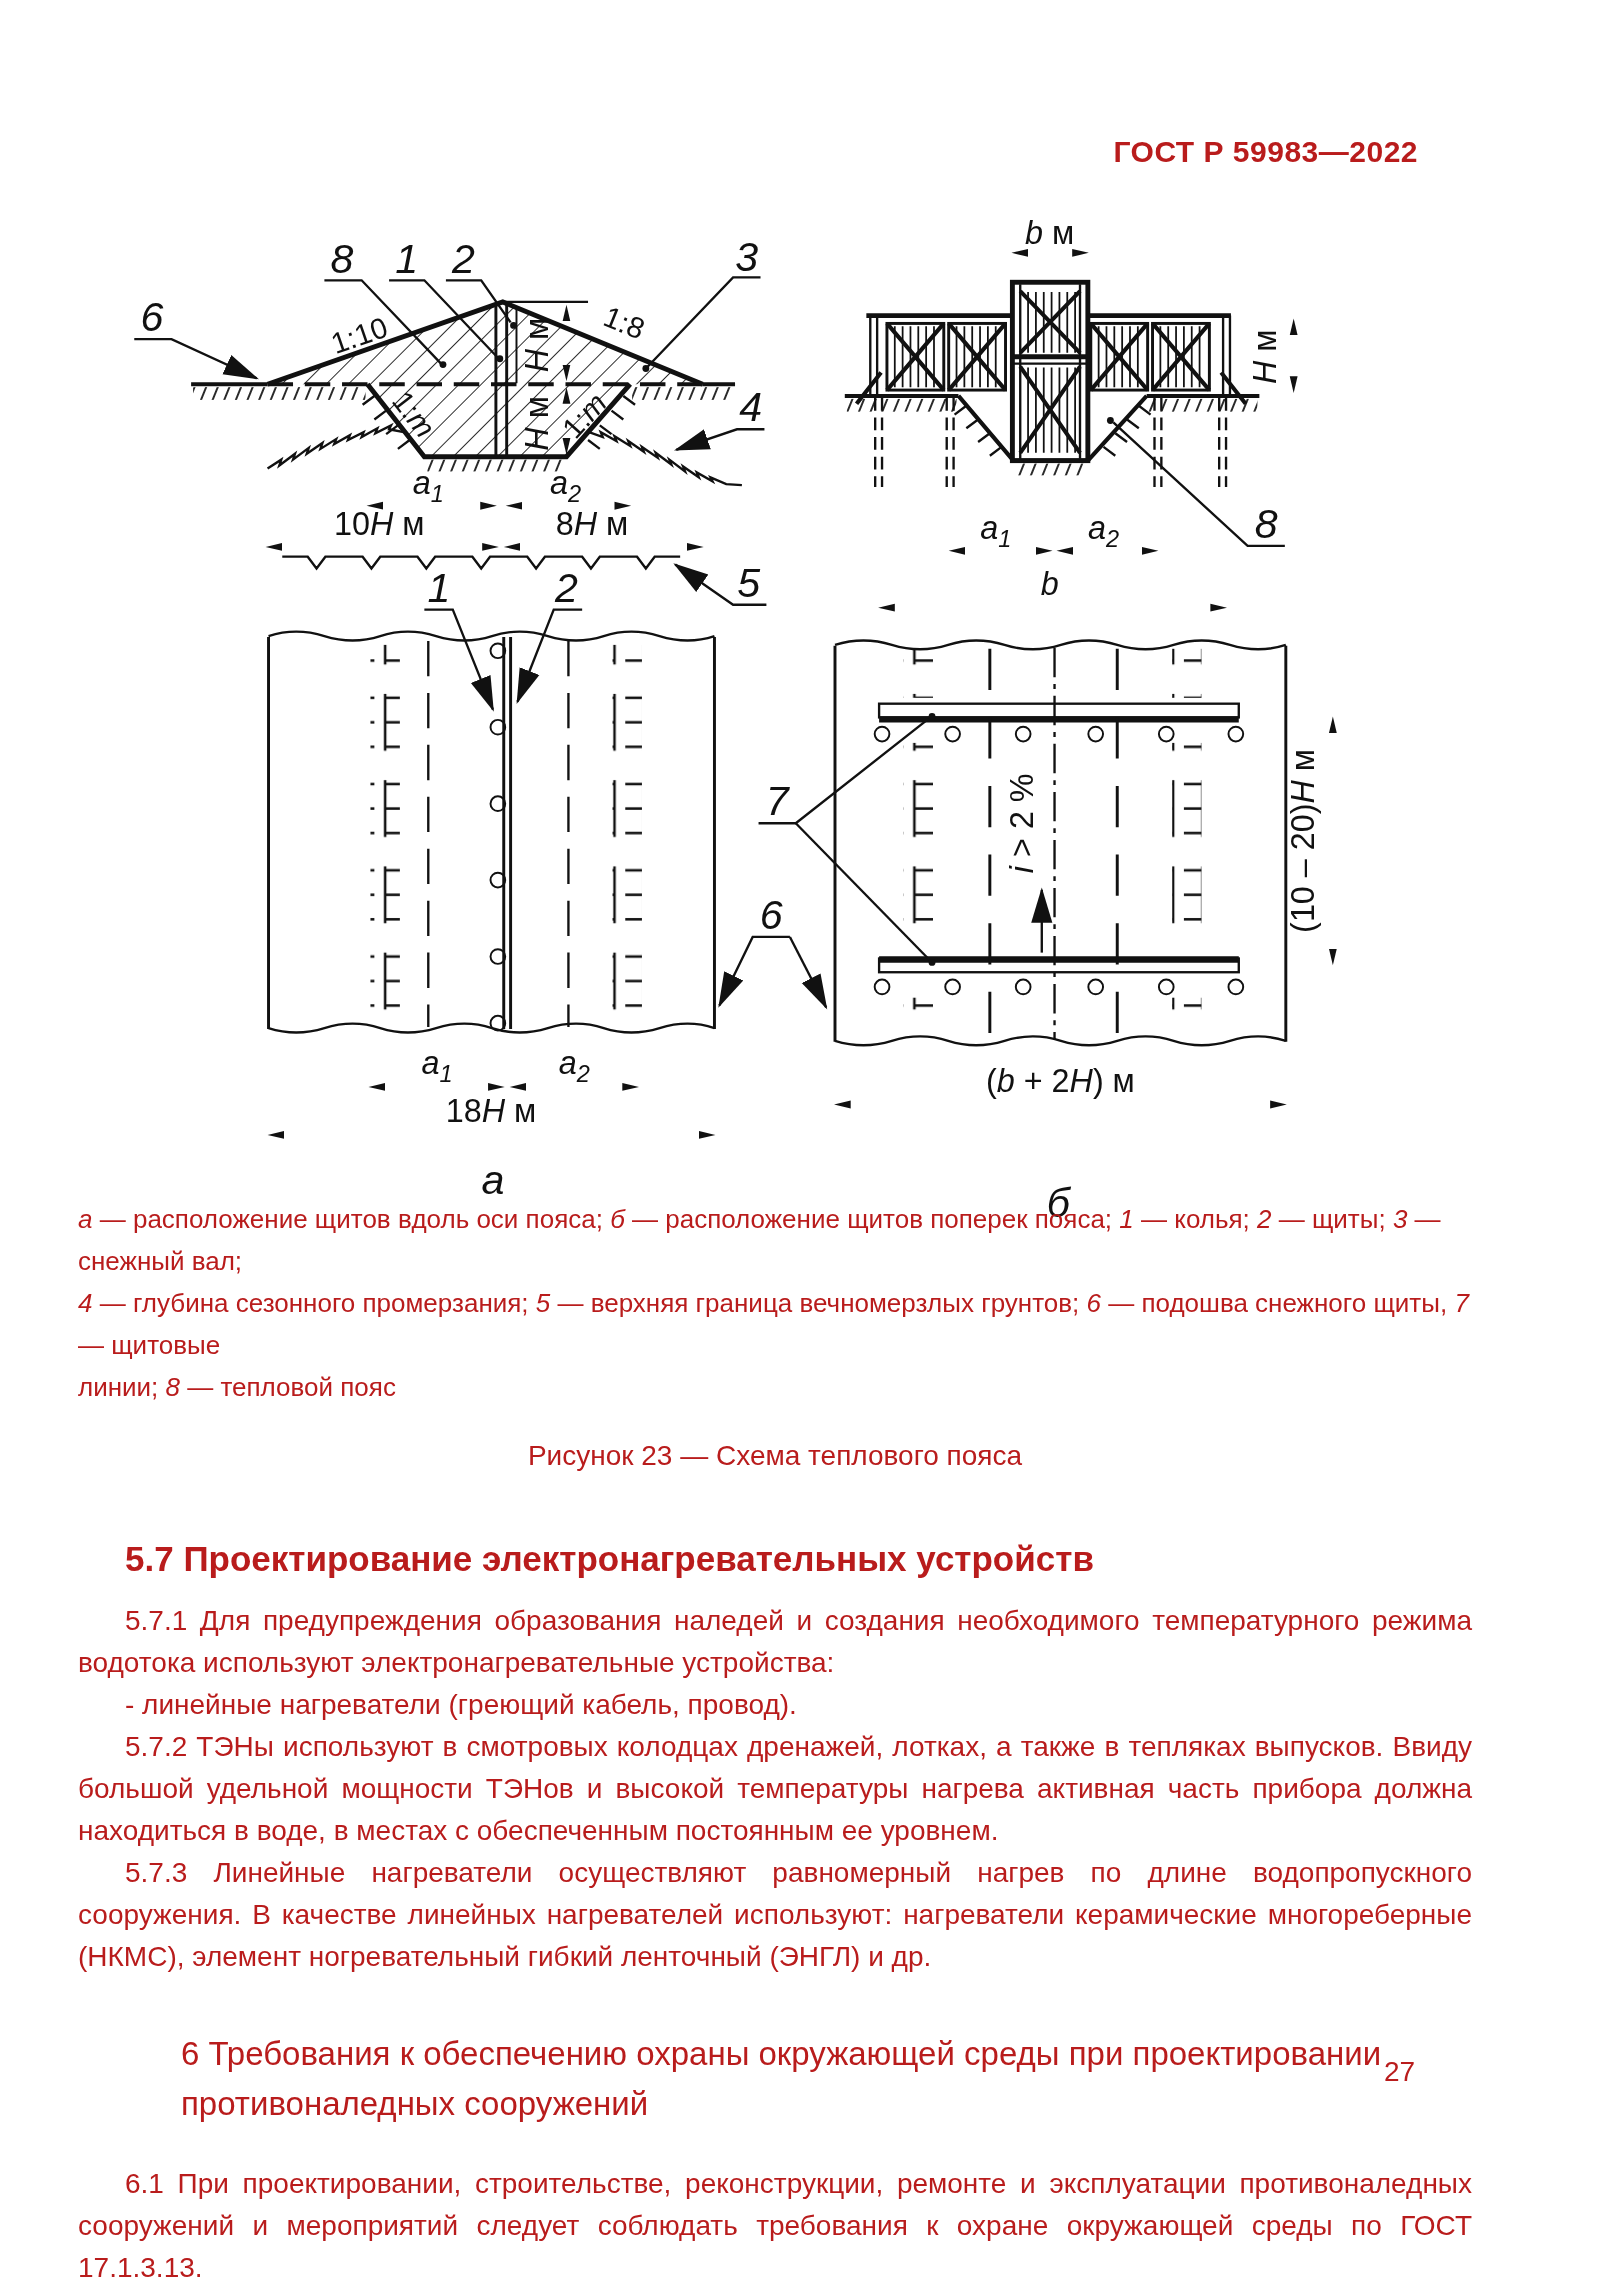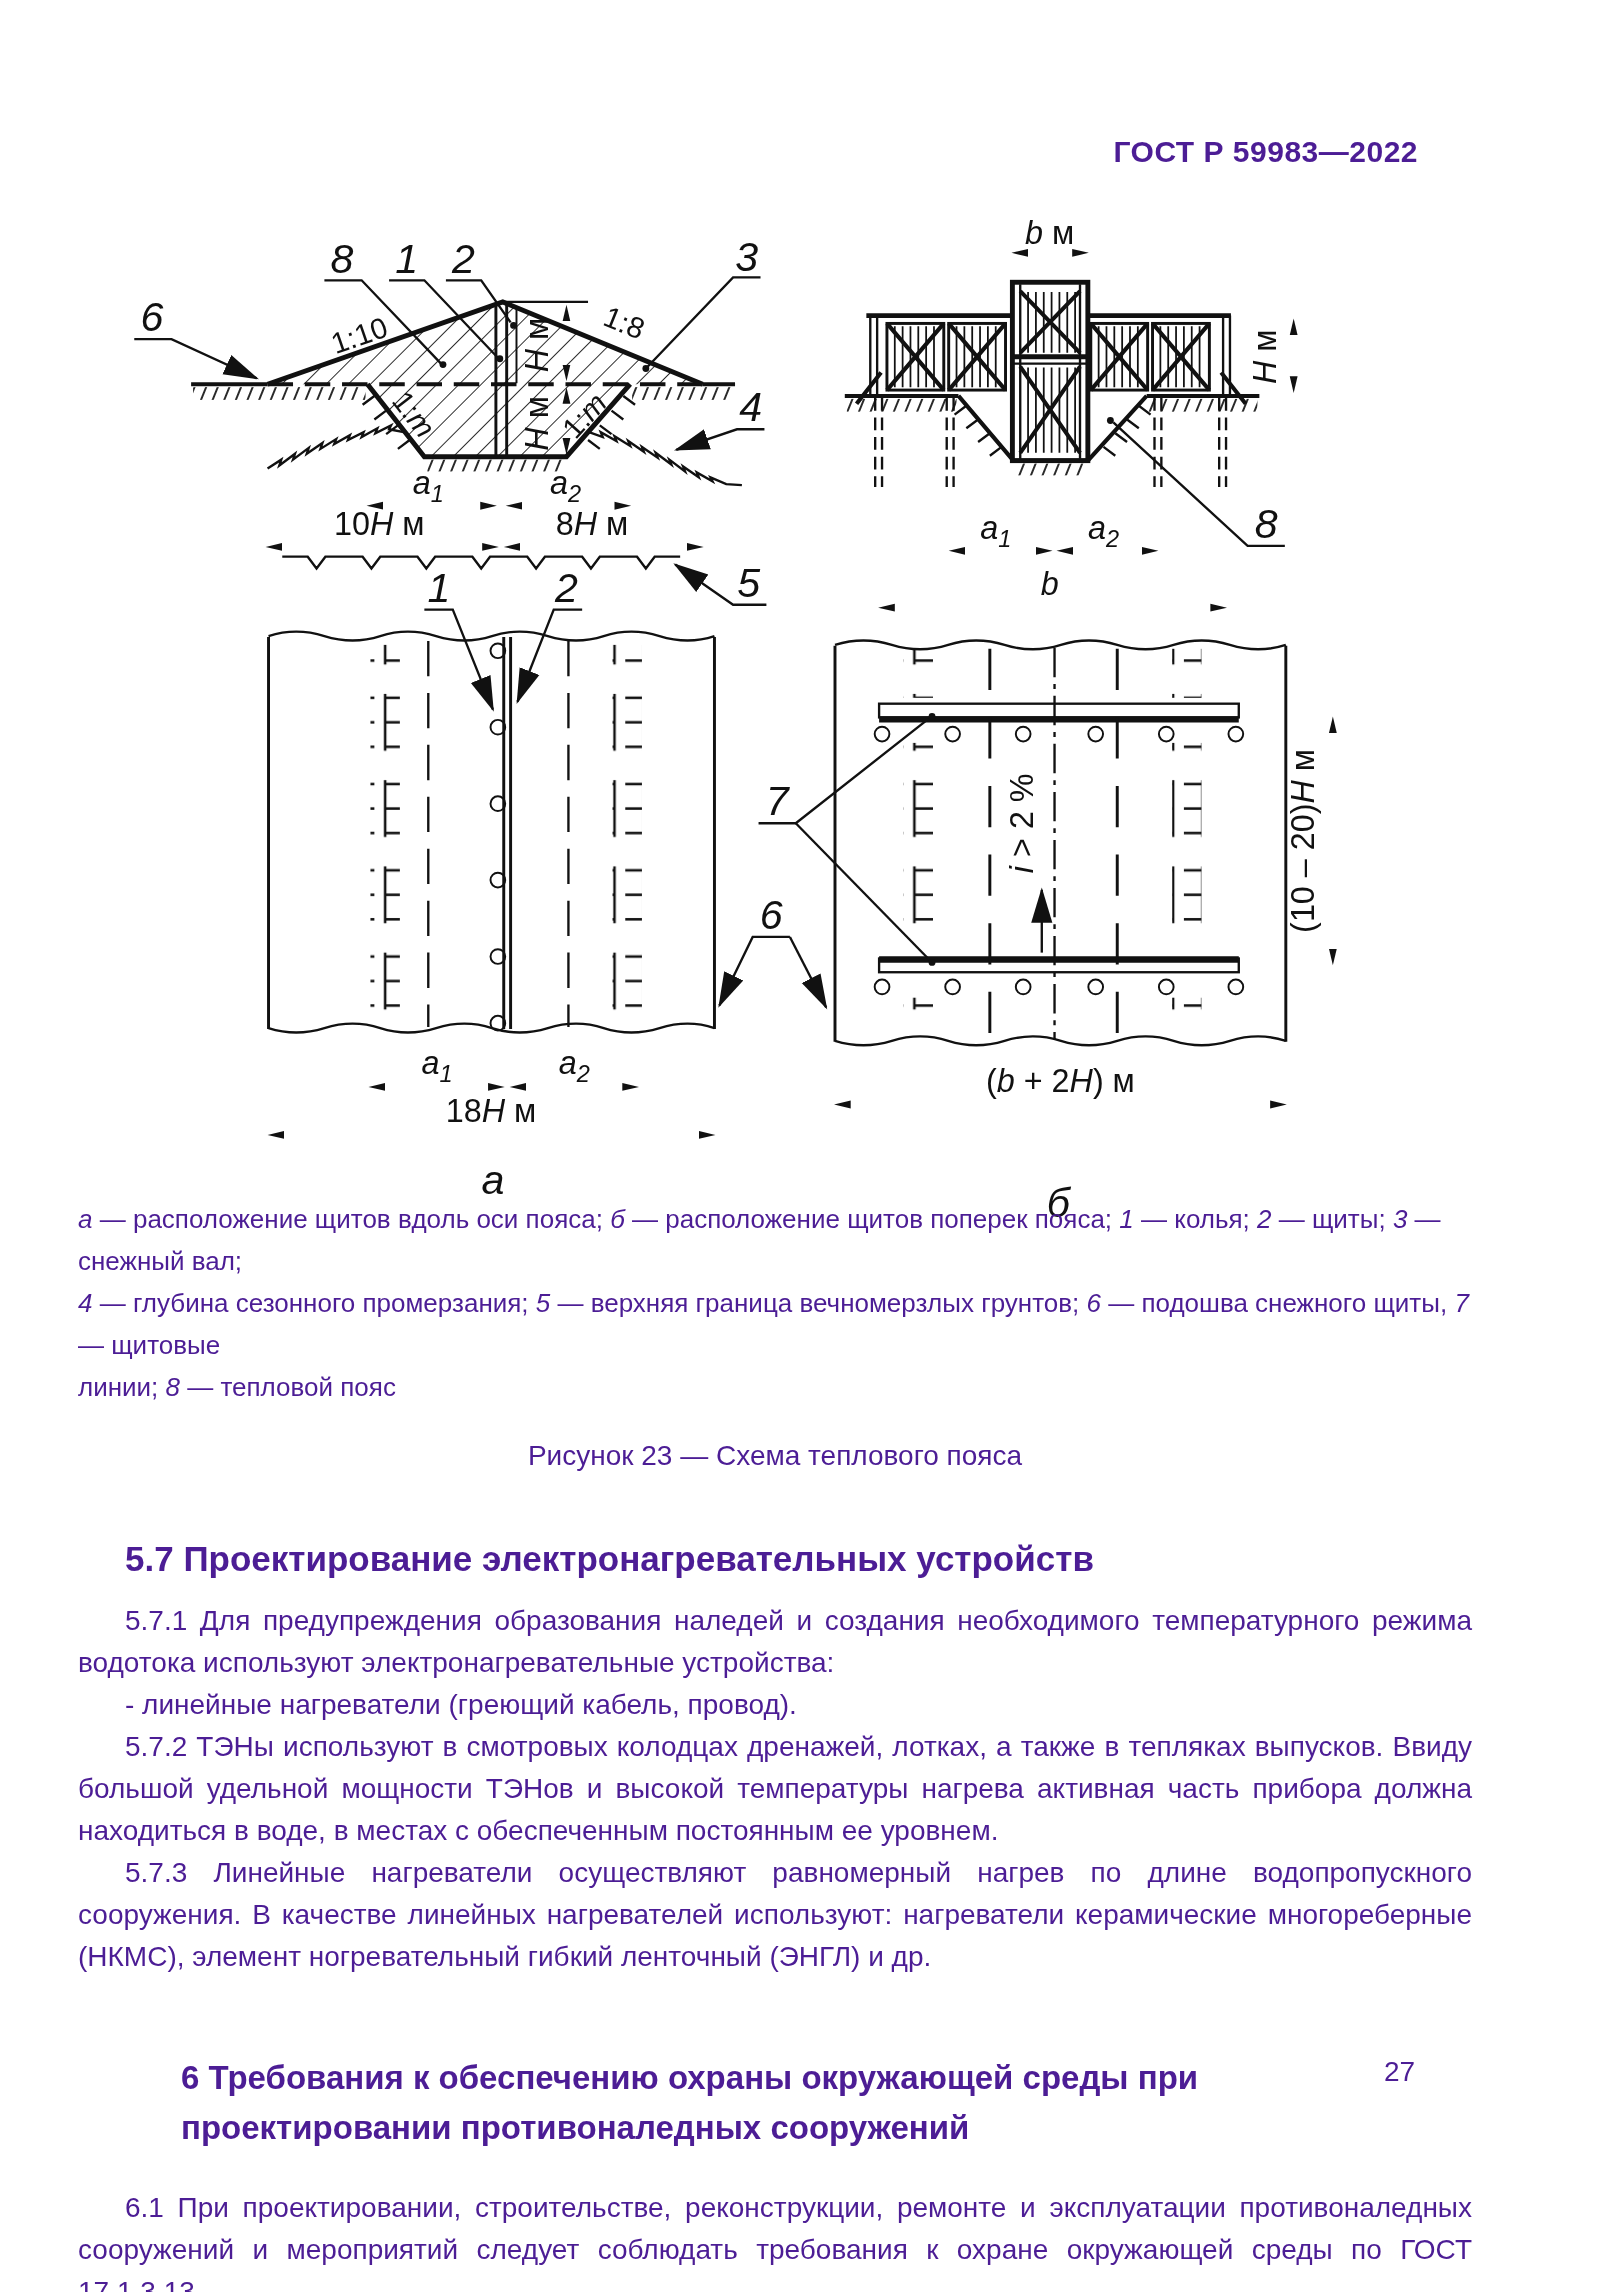--- a/index.html
+++ b/index.html
@@ -1,37 +1,37 @@
 <!DOCTYPE html>
 <html lang="ru"><head>
 <meta charset="utf-8">
 <style>
   html,body{margin:0;padding:0;background:#888;}
-  .page{position:relative;width:1621px;height:2293px;background:#fff;color:#4c1d95;
+  .page{position:relative;width:1621px;height:2293px;background:#fff;color:#b91c1c;
         font-family:"Liberation Sans","DejaVu Sans",sans-serif;overflow:hidden;margin:0 auto;}
   .header{position:absolute;top:135px;left:0;width:1418px;text-align:right;
           font-size:30px;font-weight:bold;letter-spacing:0.5px;}
   .figure-svg{position:absolute;top:147px;left:0;}
   svg .ln{stroke:#111;fill:none;stroke-width:2;}
   svg .w1{stroke-width:1.8}  svg .w2{stroke-width:2.4}  svg .w3{stroke-width:3}
   svg .w4{stroke-width:4.2}  svg .w5{stroke-width:5}    svg .w6{stroke-width:6.5}
   svg text{fill:#111;stroke:none;font-family:"Liberation Sans","DejaVu Sans",sans-serif;}
   svg .num{font-size:42px;font-style:italic;text-anchor:middle;}
   svg .dim{font-size:33px;text-anchor:middle;}
   svg .slp{font-size:30px;text-anchor:middle;}
   svg .it{font-style:italic;}
   svg .sm{font-size:24px;}
   .textblock{position:absolute;left:78px;top:1198px;width:1394px;font-size:28px;line-height:1.5;}
   .caption{text-align:left;font-size:26px;line-height:1.62;}
   .caption .it{font-style:italic;}
   .figtitle{text-align:center;margin-top:26.5px;font-size:28px;}
   .h57{font-weight:bold;margin:56px 0 0 47px;font-size:35px;}
   p.body{margin:0;text-align:justify;text-indent:47px;line-height:1.5;}
   p.first{margin-top:14.7px;}
-  .h6{font-weight:bold;font-size:33px;line-height:1.5;margin:75px 0 0 103px;max-width:1284px;}
+  .h6{font-weight:normal;font-size:33px;line-height:1.5;margin:51px 0 0 103px;max-width:1284px;}
   p.p61{margin-top:35px;}
   .pagenum{position:absolute;left:1384px;top:2056px;font-size:28px;}
 </style>
 </head>
 <body>
 
 <div class="page">
 
   <div class="header">ГОСТ Р 59983—2022</div>
 

